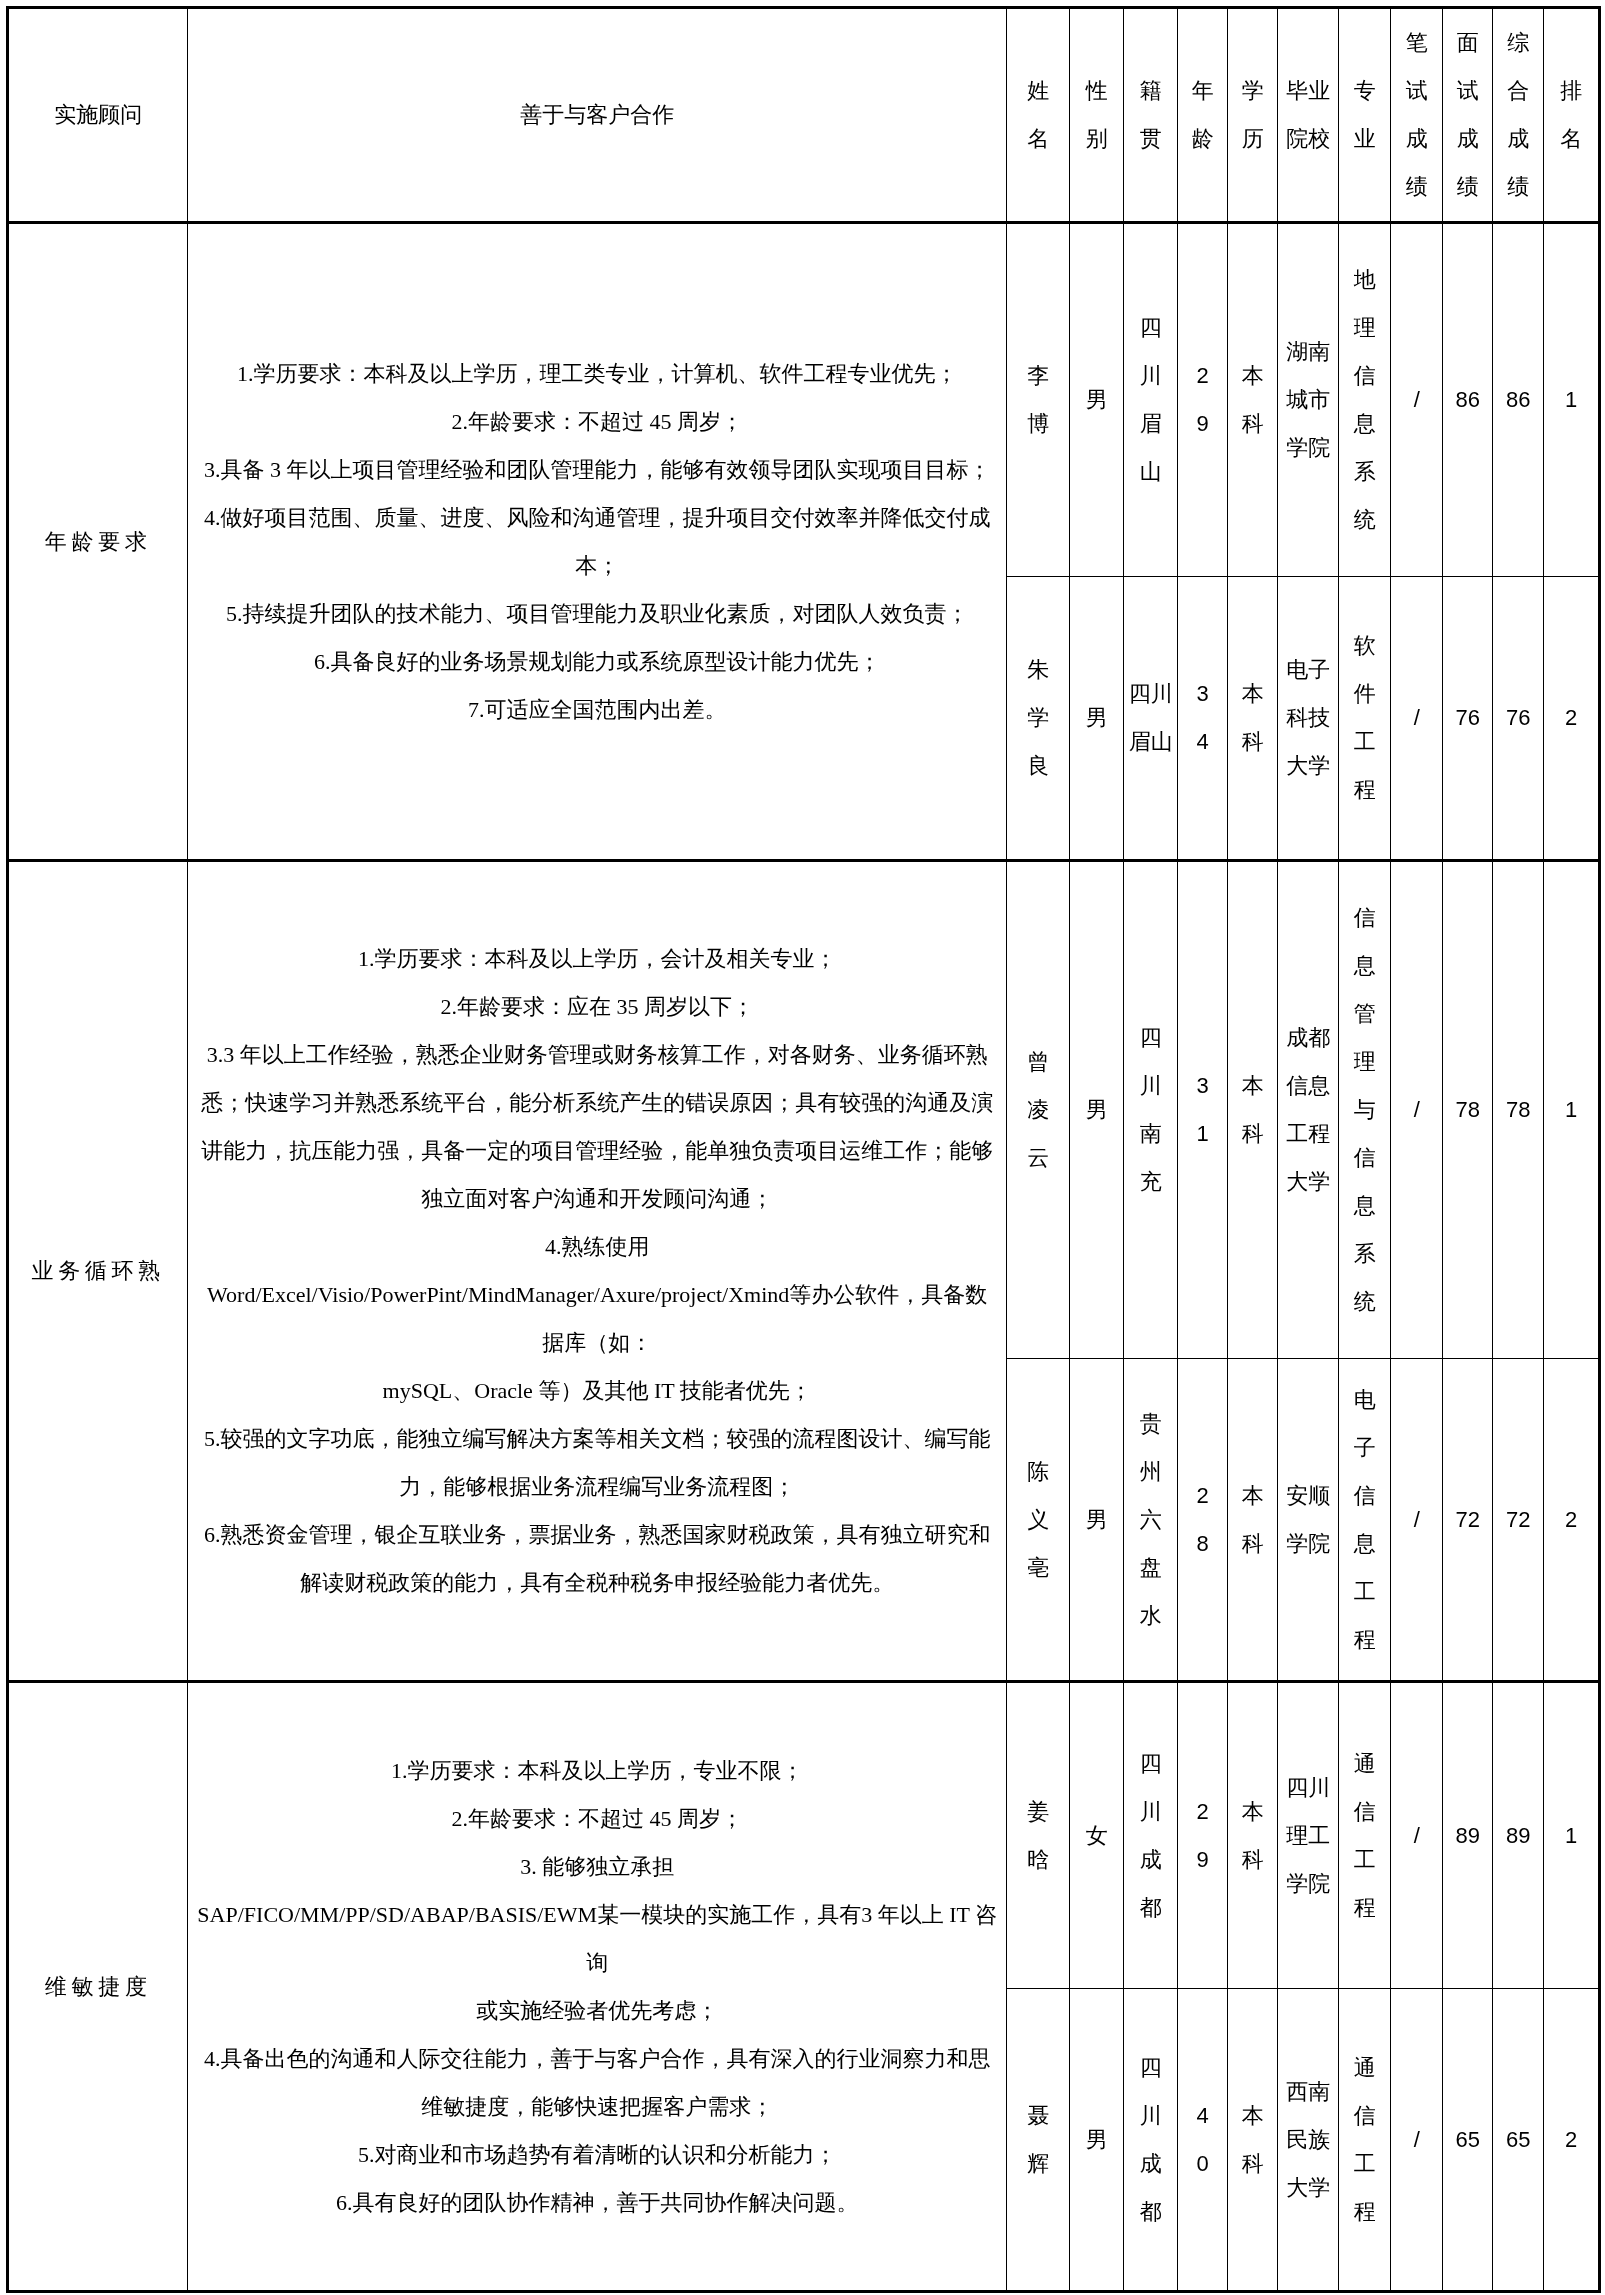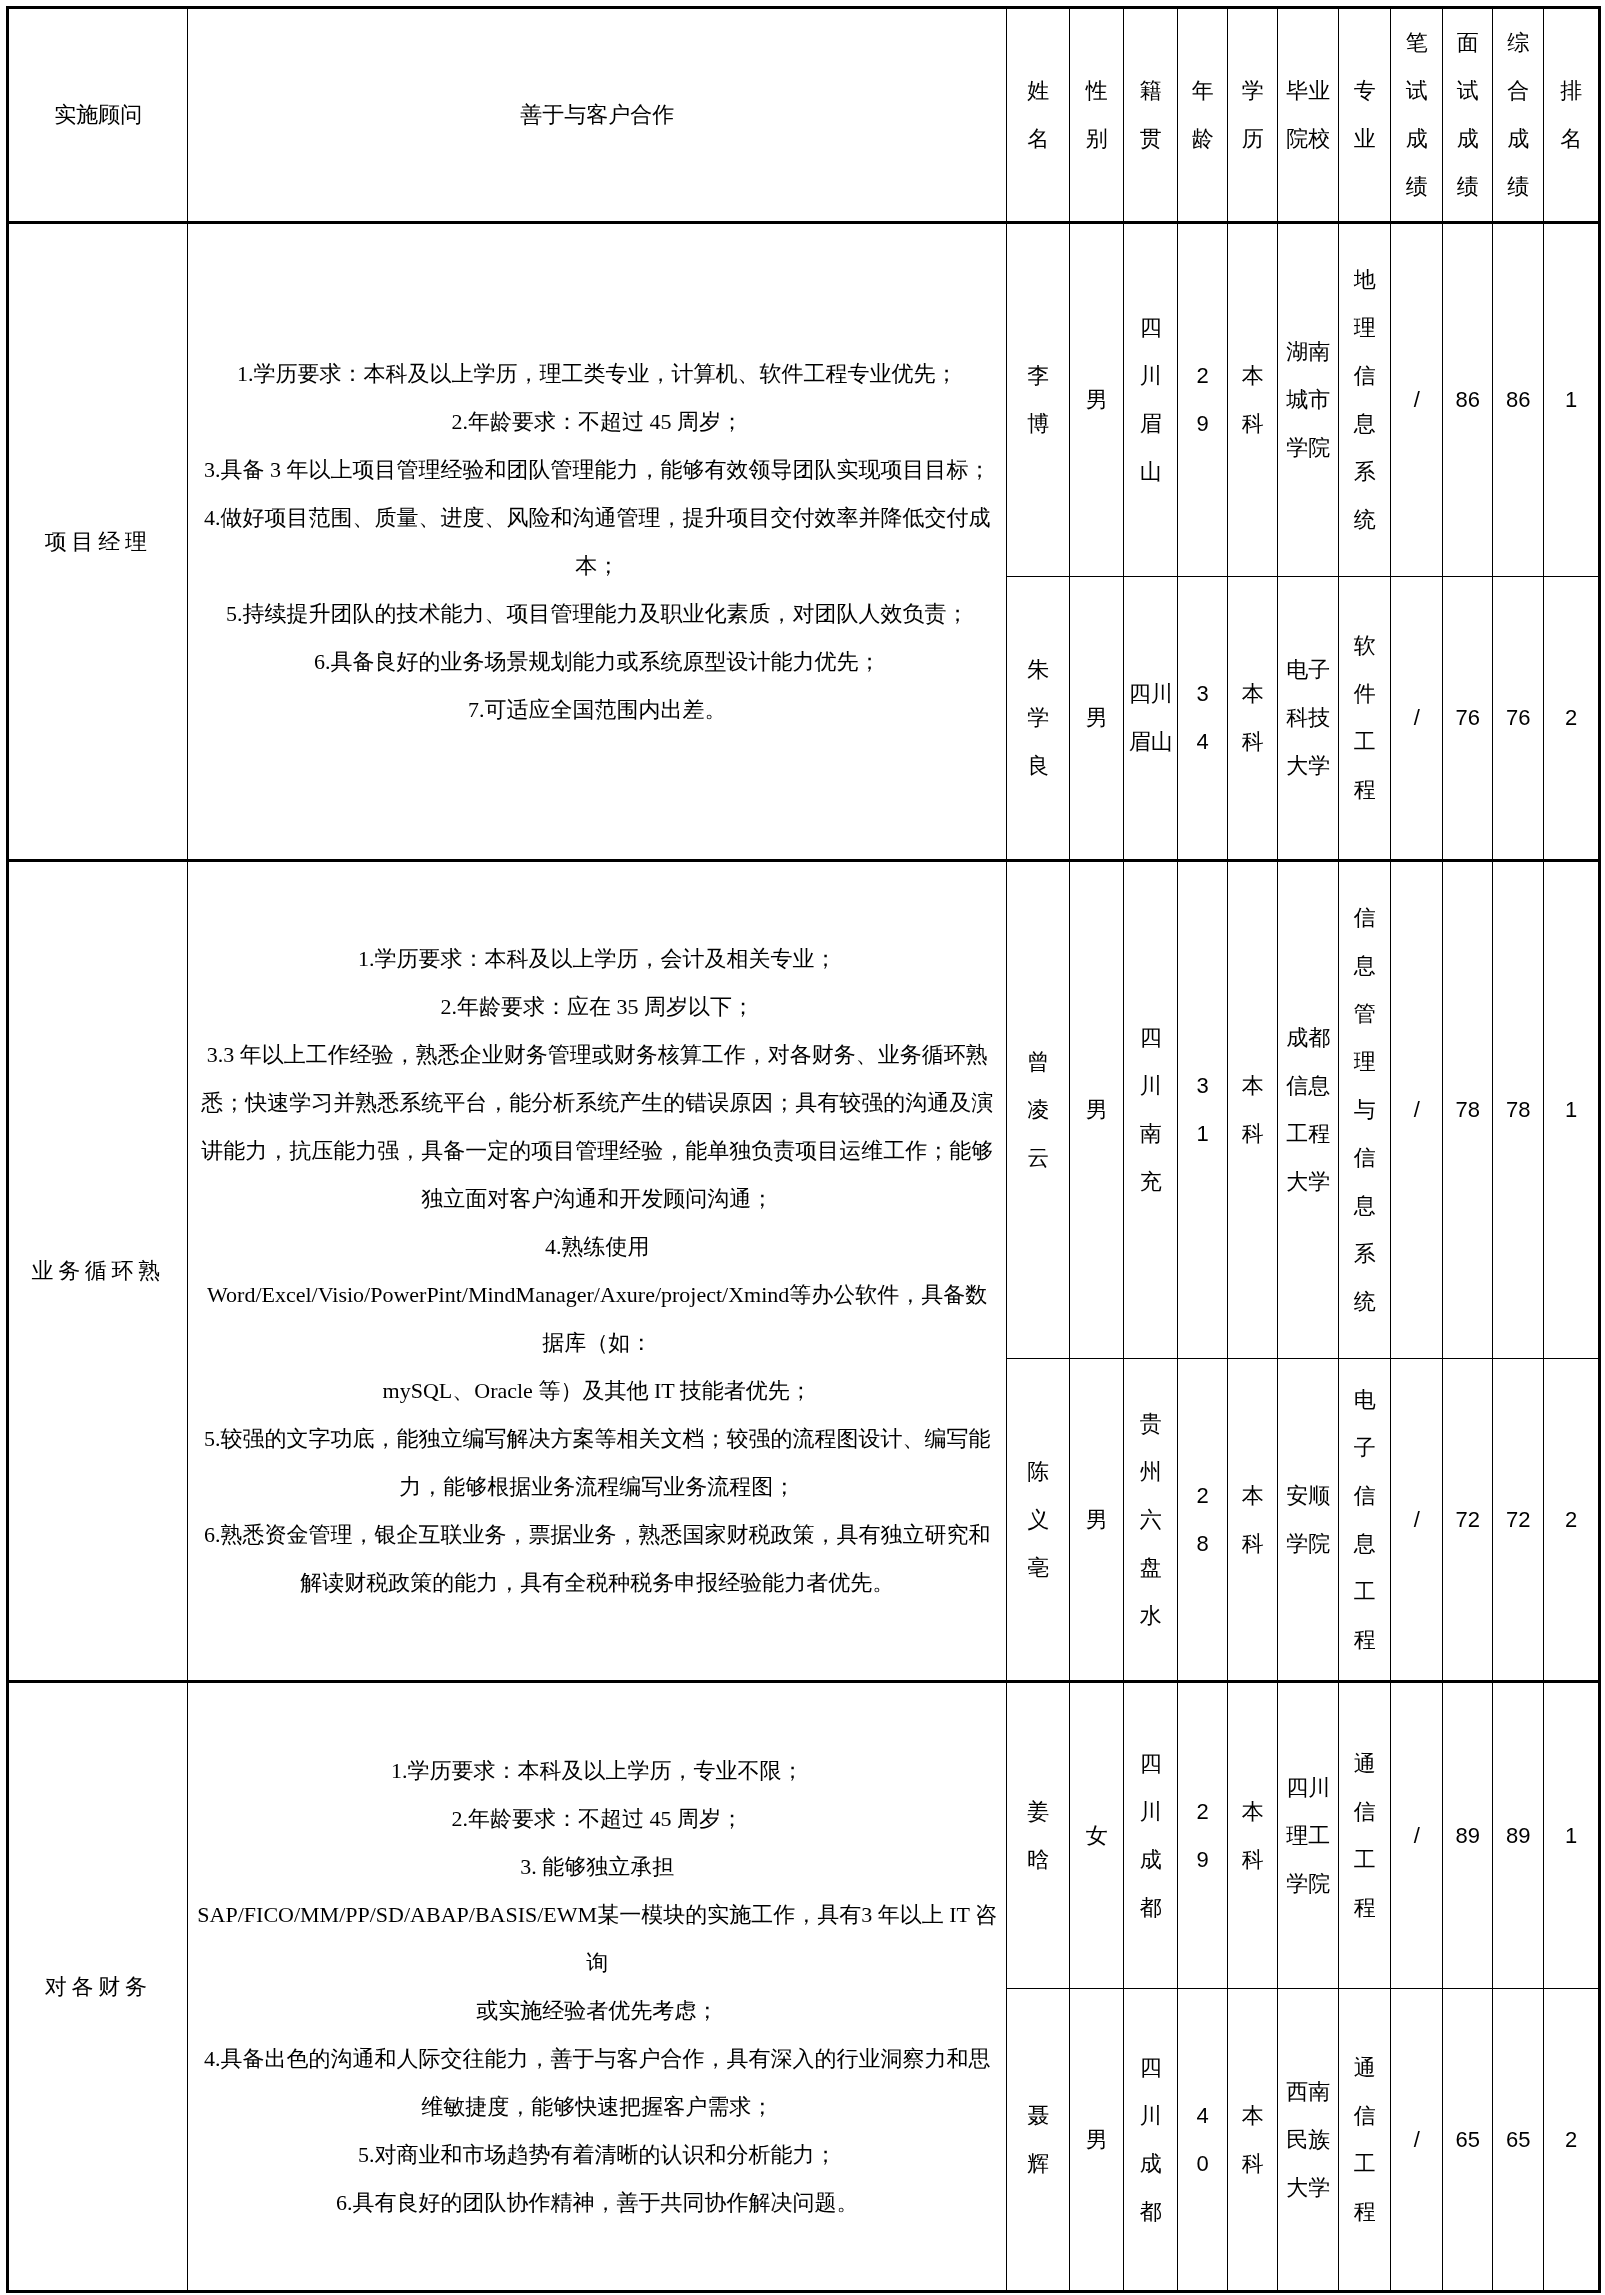--- a/index.html
+++ b/index.html
@@ -71,21 +71,21 @@
 绩</td>
       <td class="hd">综
 合
 成
 绩</td>
       <td class="hd">排
 名</td>
     </tr>
 
     <tr class="r1a sec">
-      <td class="pos" rowspan="2">项目经理</td>
+      <td class="pos" rowspan="2">年龄要求</td>
       <td class="req" rowspan="2">1.学历要求：本科及以上学历，理工类专业，计算机、软件工程专业优先；
 2.年龄要求：不超过 45 周岁；
 3.具备 3 年以上项目管理经验和团队管理能力，能够有效领导团队实现项目目标；
 4.做好项目范围、质量、进度、风险和沟通管理，提升项目交付效率并降低交付成
 本；
 5.持续提升团队的技术能力、项目管理能力及职业化素质，对团队人效负责；
 6.具备良好的业务场景规划能力或系统原型设计能力优先；
 7.可适应全国范围内出差。</td>
       <td>李
 博</td>
@@ -204,21 +204,21 @@
 息
 工
 程</td>
       <td class="num">/</td>
       <td class="num">72</td>
       <td class="num">72</td>
       <td class="num">2</td>
     </tr>
 
     <tr class="r3a sec">
-      <td class="pos" rowspan="2">对各财务</td>
+      <td class="pos" rowspan="2">维敏捷度</td>
       <td class="req" rowspan="2">1.学历要求：本科及以上学历，专业不限；
 2.年龄要求：不超过 45 周岁；
 3. 能够独立承担
 SAP/FICO/MM/PP/SD/ABAP/BASIS/EWM某一模块的实施工作，具有3 年以上 IT 咨询
 或实施经验者优先考虑；
 4.具备出色的沟通和人际交往能力，善于与客户合作，具有深入的行业洞察力和思
 维敏捷度，能够快速把握客户需求；
 5.对商业和市场趋势有着清晰的认识和分析能力；
 6.具有良好的团队协作精神，善于共同协作解决问题。</td>
       <td>姜

